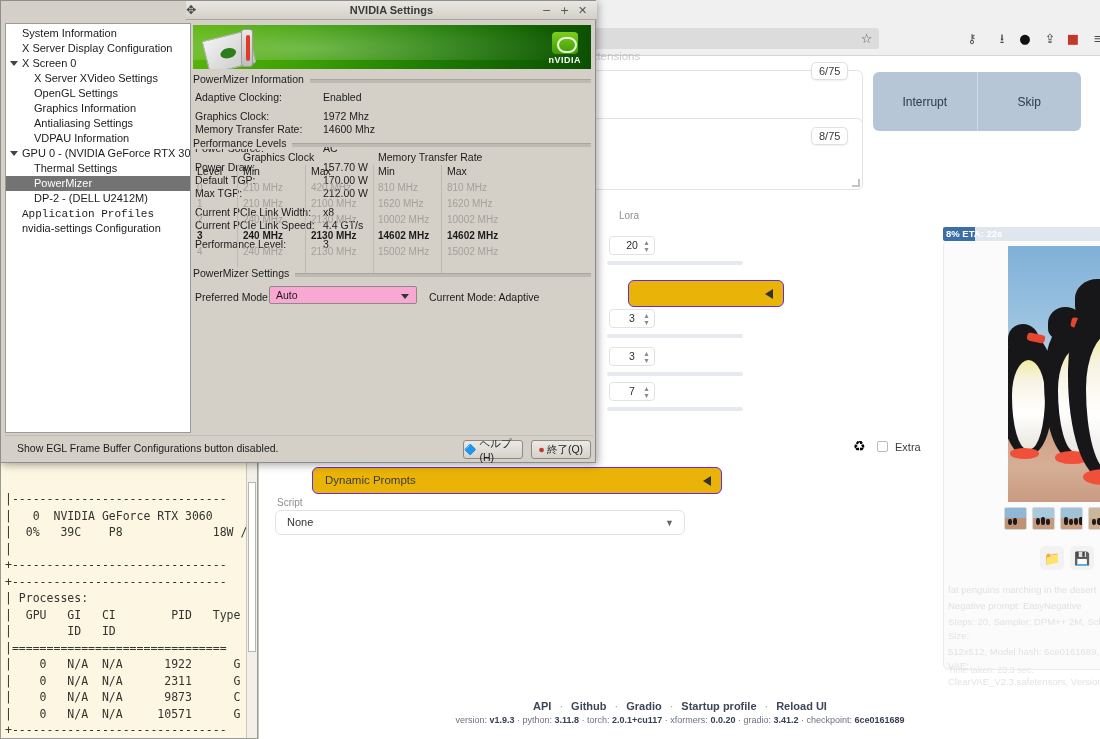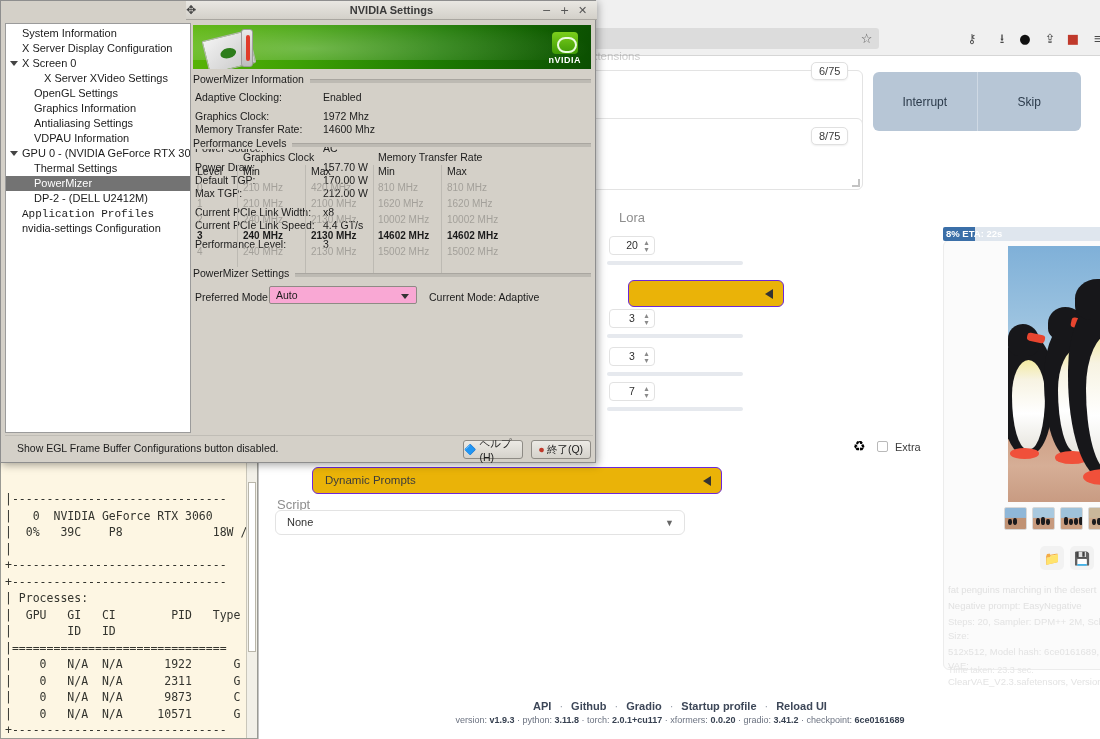--- a/index.html
+++ b/index.html
@@ -116,21 +116,21 @@
     font-family:"Liberation Sans", sans-serif; font-size:11.5px; color:#3c3c3c;margin-left:37px;
   }
   .accordion .lbl{ position:absolute; left:12px; top:6px; }
   .accordion .tri{
     position:absolute; right:10px; top:8px;
     width:0;height:0;border-top:5px solid transparent;border-bottom:5px solid transparent;
     border-right:8px solid #333;
   }
   .small-label{
     position:absolute; font-family:"Liberation Sans", sans-serif;
-    font-size:13px; color:#8e8e8e;
+    font-size:10px; color:#8e8e8e;
   }
   #script-select{
     position:absolute; left:16px; top:510px; width:410px; height:25px;
     background:#fff;border:1px solid #e3e3e3;border-radius:6px;
     font-family:"Liberation Sans", sans-serif;font-size:11px;color:#333;
   }
   #script-select .v{ position:absolute; left:11px; top:5px; }
   #script-select .c{ position:absolute; right:10px; top:7px; color:#666; font-size:9px;}
 
   #extra-chk{
@@ -559,21 +559,21 @@
     <div id="nv-title">NVIDIA Settings</div>
     <div class="nv-wbtn" style="right:44px">−</div>
     <div class="nv-wbtn" style="right:26px">+</div>
     <div class="nv-wbtn" style="right:8px">✕</div>
   </div>
 
   <div id="nv-sidebar">
       <div class="nvitem"><span style="margin-left: 16px;">System Information</span></div>
       <div class="nvitem"><span style="margin-left: 16px;">X Server Display Configuration</span></div>
       <div class="nvitem"><span class="arrow"></span><span style="margin-left: 16px;">X Screen 0</span></div>
-      <div class="nvitem"><span style="margin-left: 38px;">X Server XVideo Settings</span></div>
+      <div class="nvitem"><span style="margin-left: 28px;">X Server XVideo Settings</span></div>
       <div class="nvitem"><span style="margin-left: 28px;">OpenGL Settings</span></div>
       <div class="nvitem"><span style="margin-left: 28px;">Graphics Information</span></div>
       <div class="nvitem"><span style="margin-left: 28px;">Antialiasing Settings</span></div>
       <div class="nvitem"><span style="margin-left: 28px;">VDPAU Information</span></div>
       <div class="nvitem"><span class="arrow"></span><span style="margin-left: 16px;">GPU 0 - (NVIDIA GeForce RTX 3060)</span></div>
       <div class="nvitem"><span style="margin-left: 28px;">Thermal Settings</span></div>
       <div class="nvitem sel"><span style="margin-left: 28px;">PowerMizer</span></div>
       <div class="nvitem"><span style="margin-left: 28px;">DP-2 - (DELL U2412M)</span></div>
       <div class="nvitem"><span style="margin-left: 16px; font-family: Liberation Mono, monospace;">Application Profiles</span></div>
       <div class="nvitem"><span style="margin-left: 16px;">nvidia-settings Configuration</span></div>

